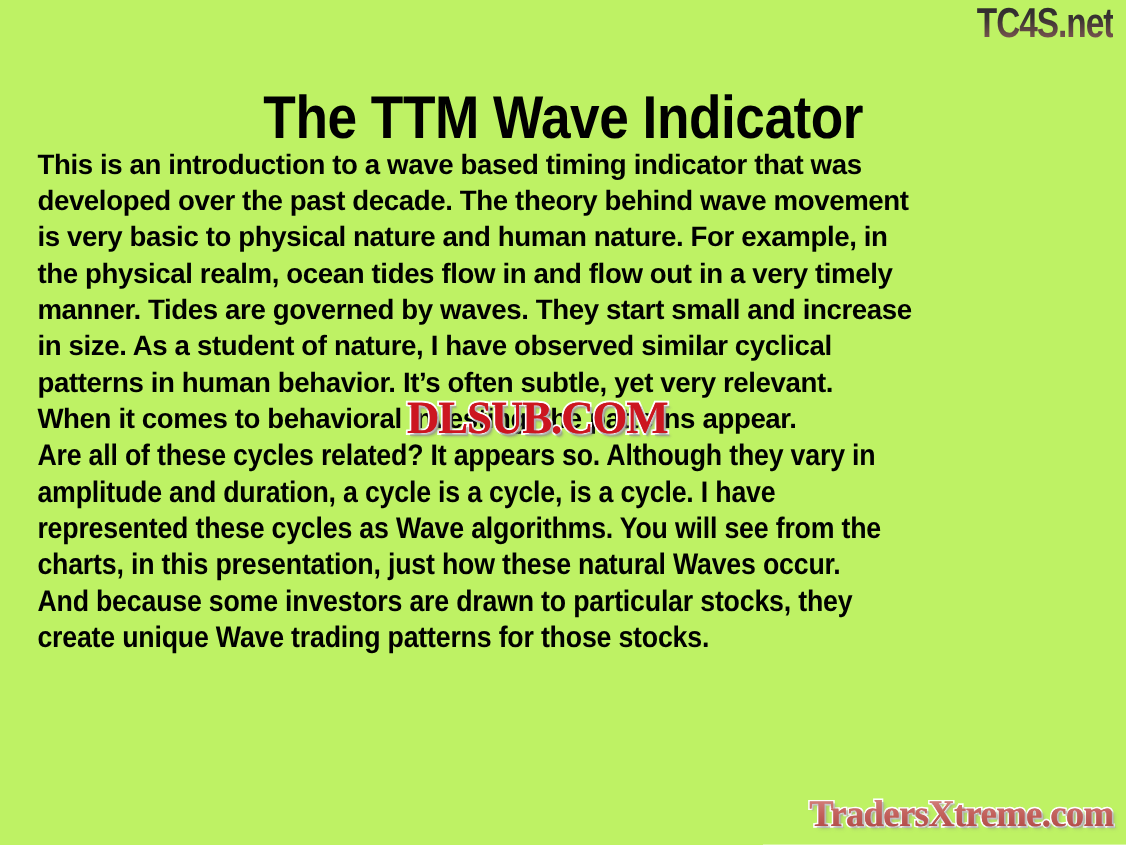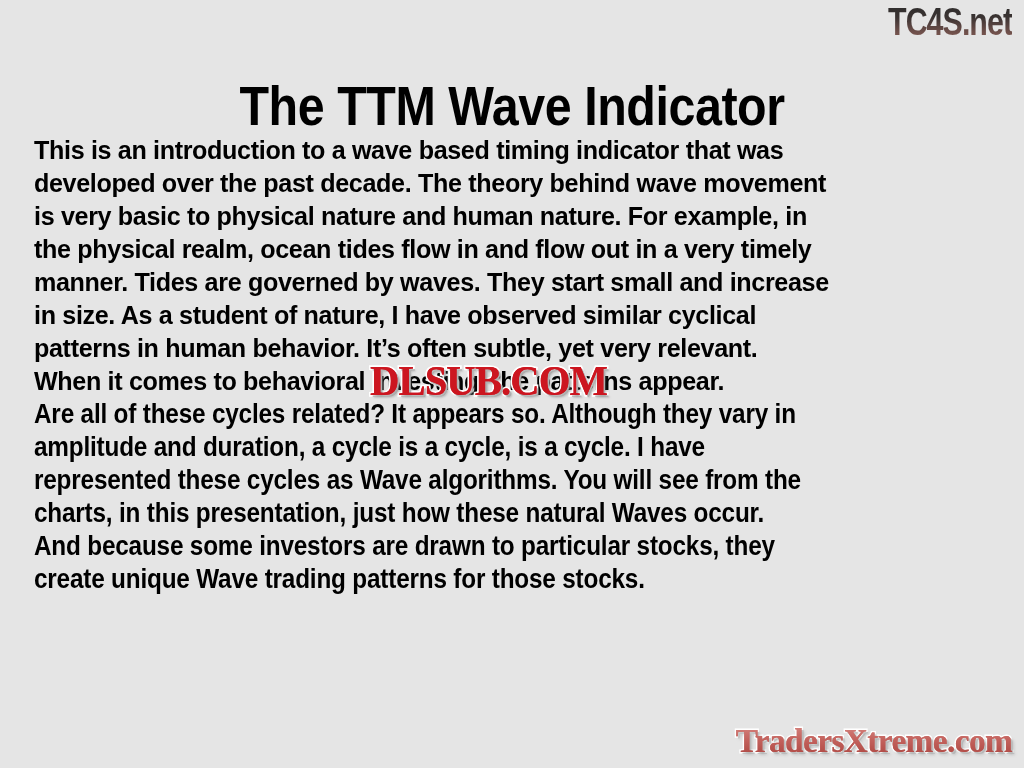--- a/index.html
+++ b/index.html
@@ -11,21 +11,21 @@
     width: 1024px;
     height: 768px;
     overflow: hidden;
     font-family: "Liberation Sans", sans-serif;
   }
 
   #slide {
     position: relative;
     width: 1024px;
     height: 768px;
-    background: #e5e5e5;
+    background: #bef264;
   }
 
   
   #brand-logo-top {
     position: absolute;
     top: 2px;
     right: 12px;
     font-family: "Liberation Sans Narrow", "Liberation Sans", sans-serif;
     font-weight: bold;
     font-size: 38px;

